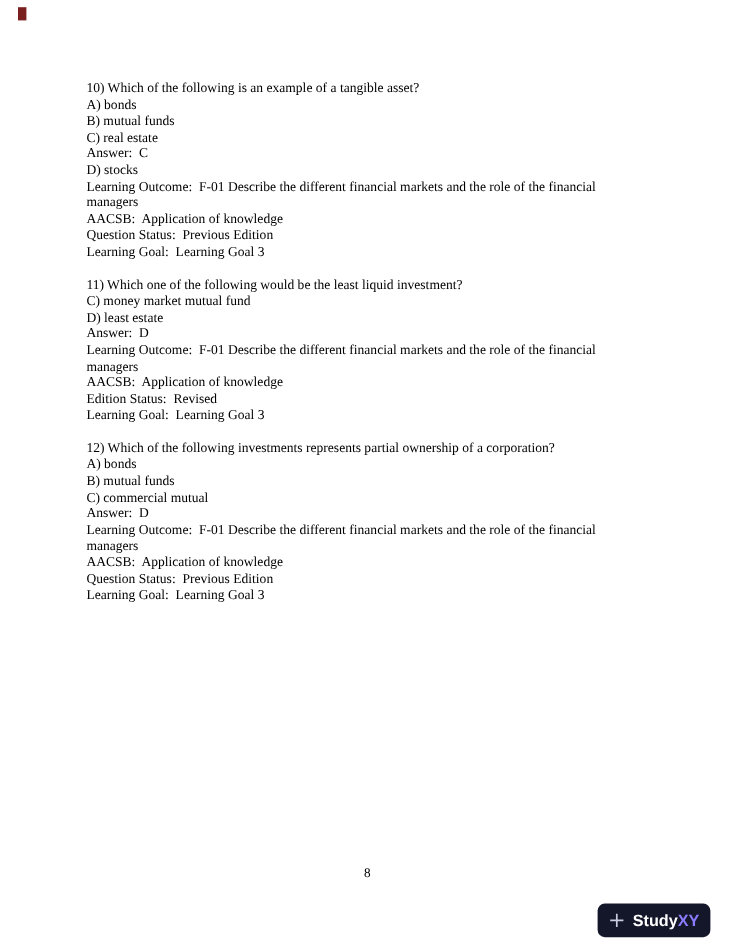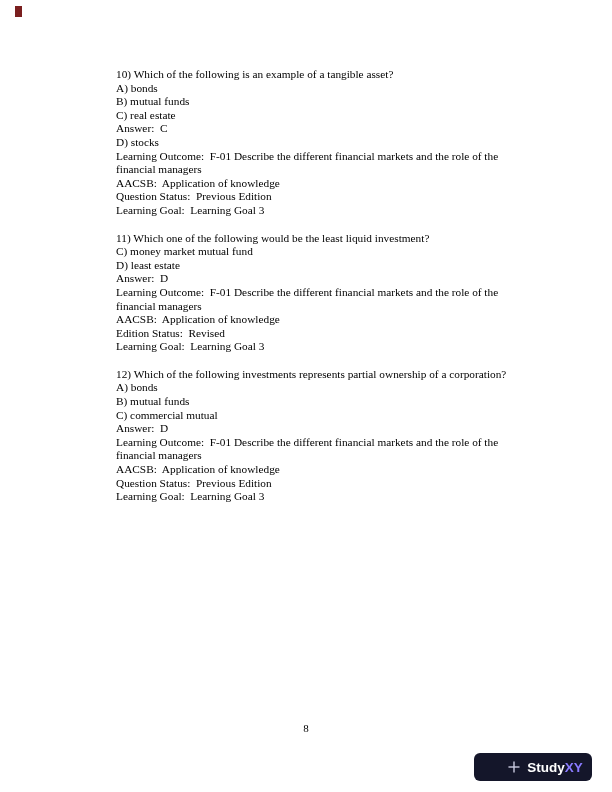--- a/index.html
+++ b/index.html
@@ -29,21 +29,20 @@
     left: 72px;
     top: 68px;
     width: 468px;
   }
   .question {
     margin-bottom: 14px;
   }
   .line {
     white-space: pre-wrap;
     line-height: 13.6px;
-    margin-left: 44px;
   }
   .page-number {
     position: absolute;
     top: 722px;
     left: 0;
     width: 100%;
     text-align: center;
     font-size: 11px;
     line-height: 13px;
   }
@@ -55,21 +54,20 @@
     height: 28px;
     background: #14162a;
     border-radius: 6px;
     display: flex;
     align-items: center;
     justify-content: center;
     gap: 6px;
     font-family: "Liberation Sans", sans-serif;
     font-weight: bold;
     font-size: 13.5px;
-    padding-left: 24px;
   }
   .brand-plus {
     display: flex;
     align-items: center;
     justify-content: center;
   }
   .brand-study { color: #ffffff; }
   .brand-xy   { color: #8a7bff; }
 </style>
 </head>

